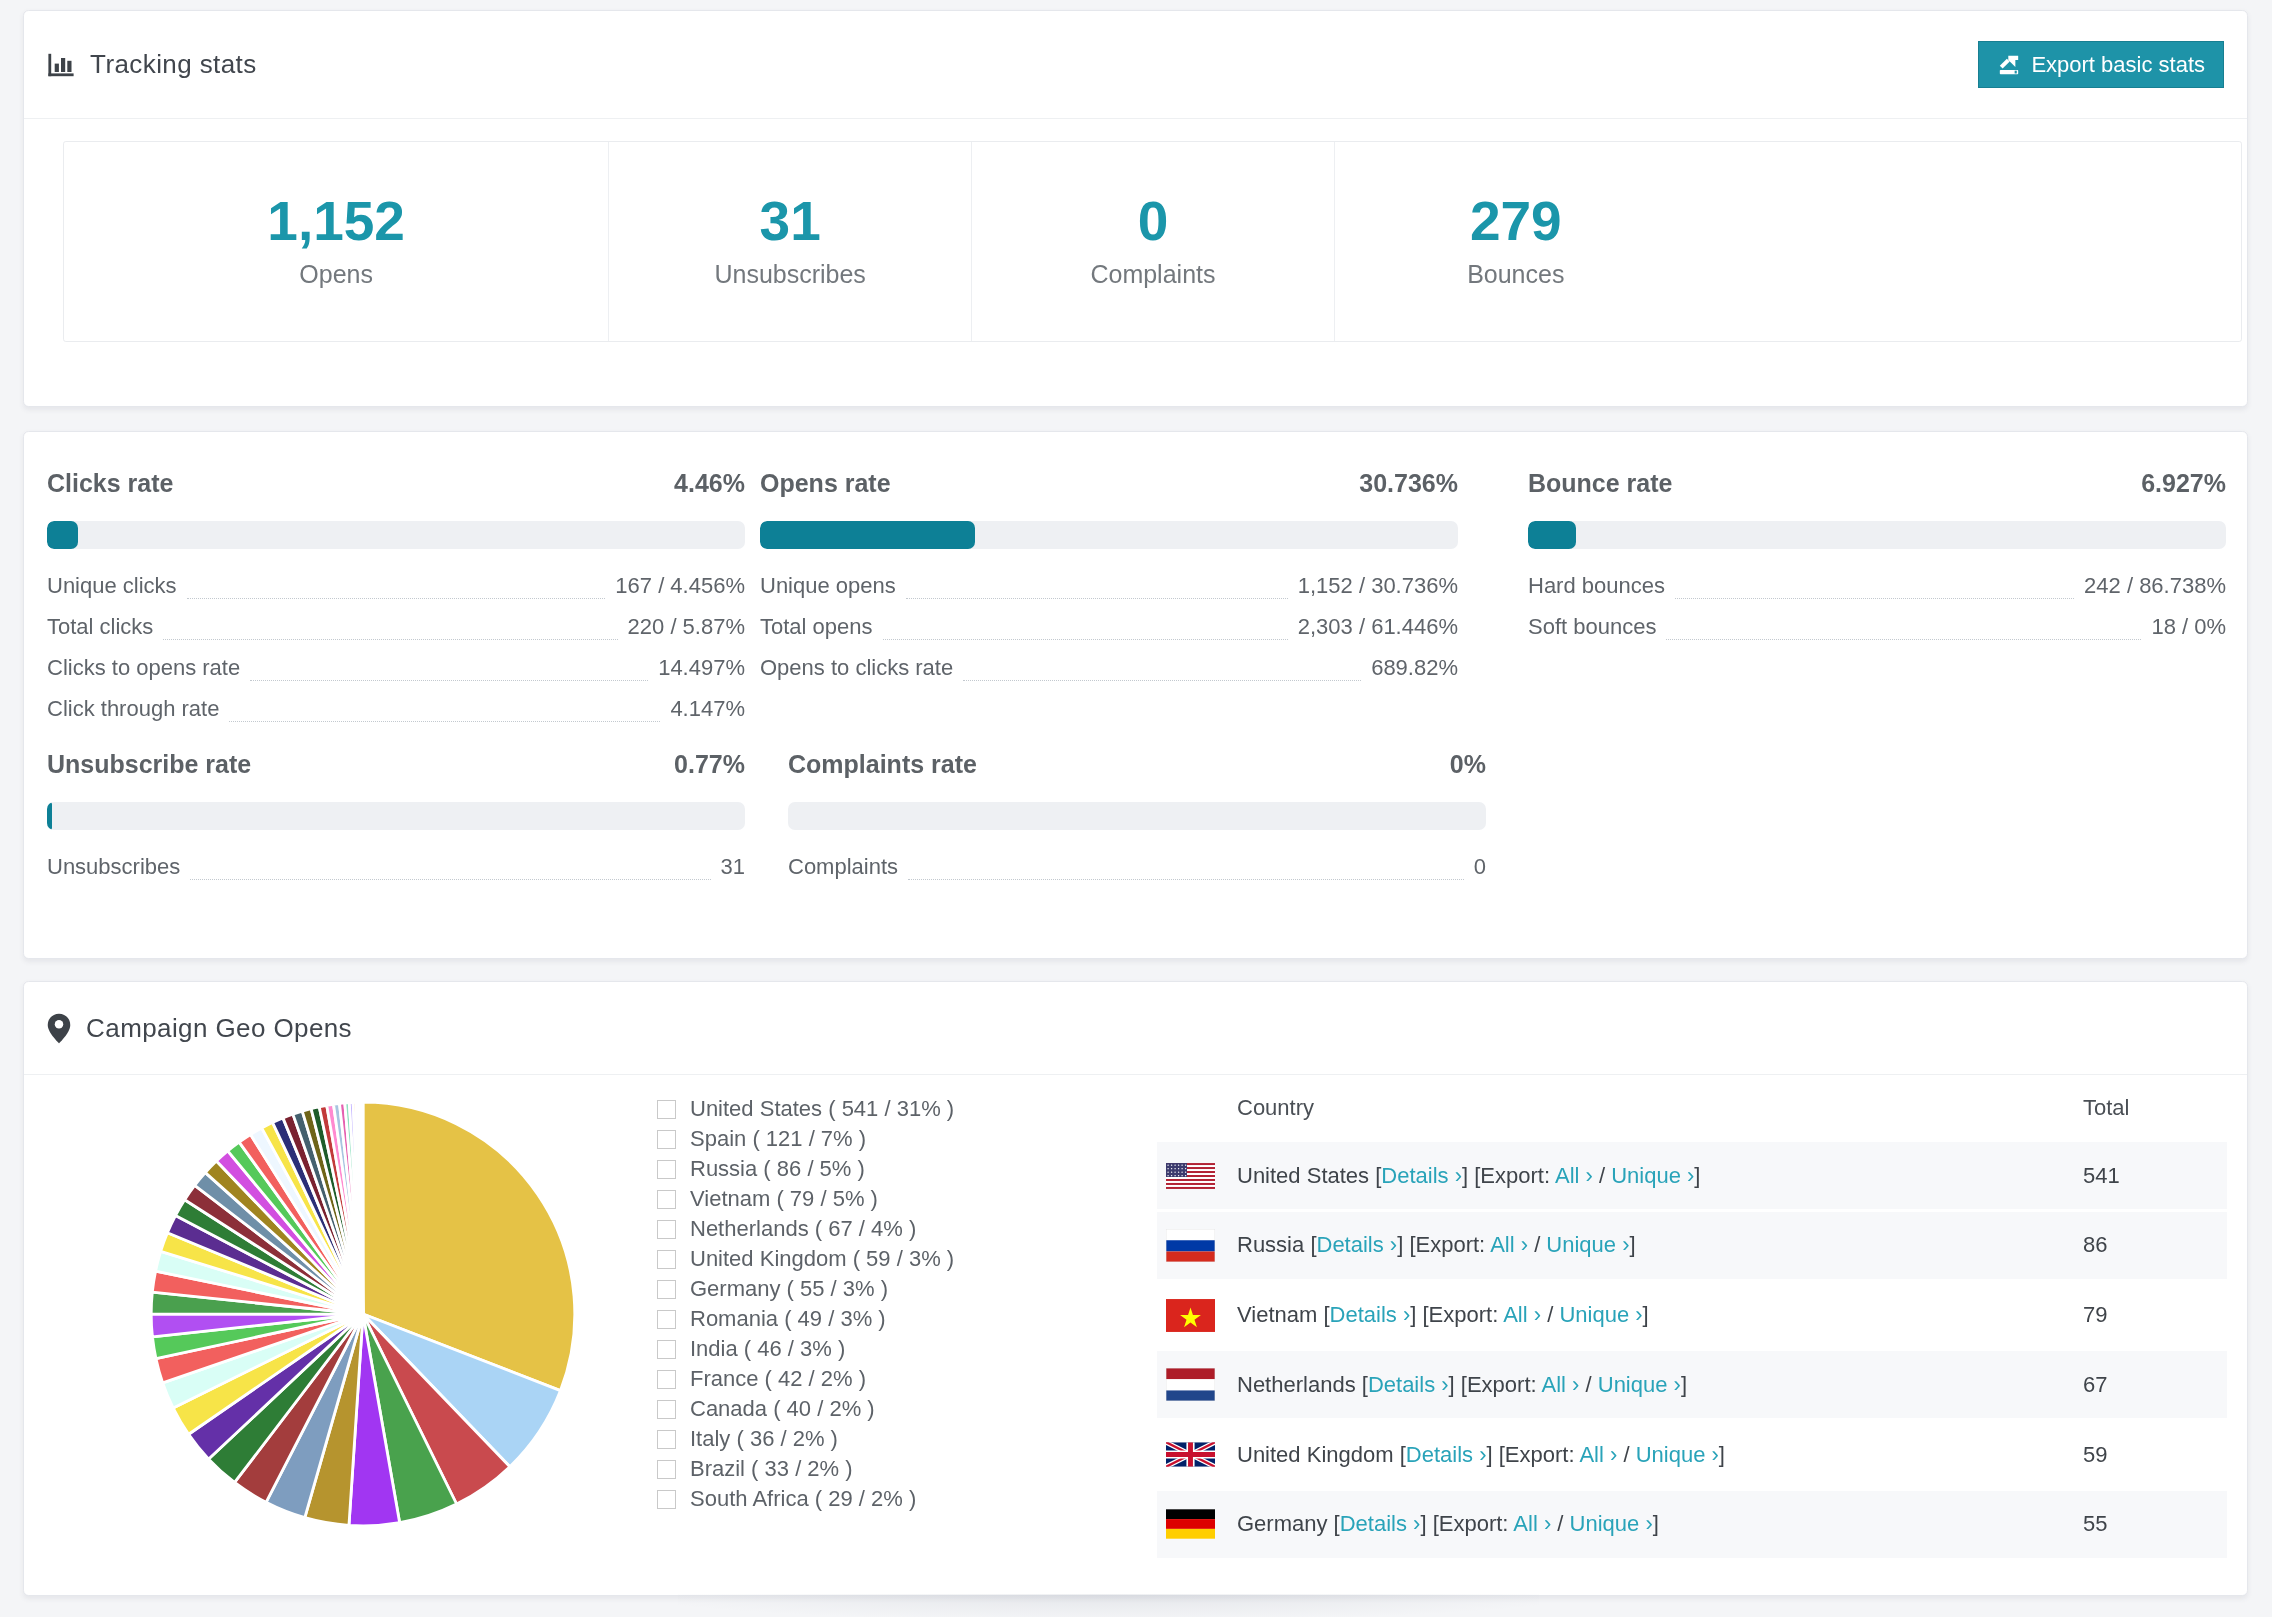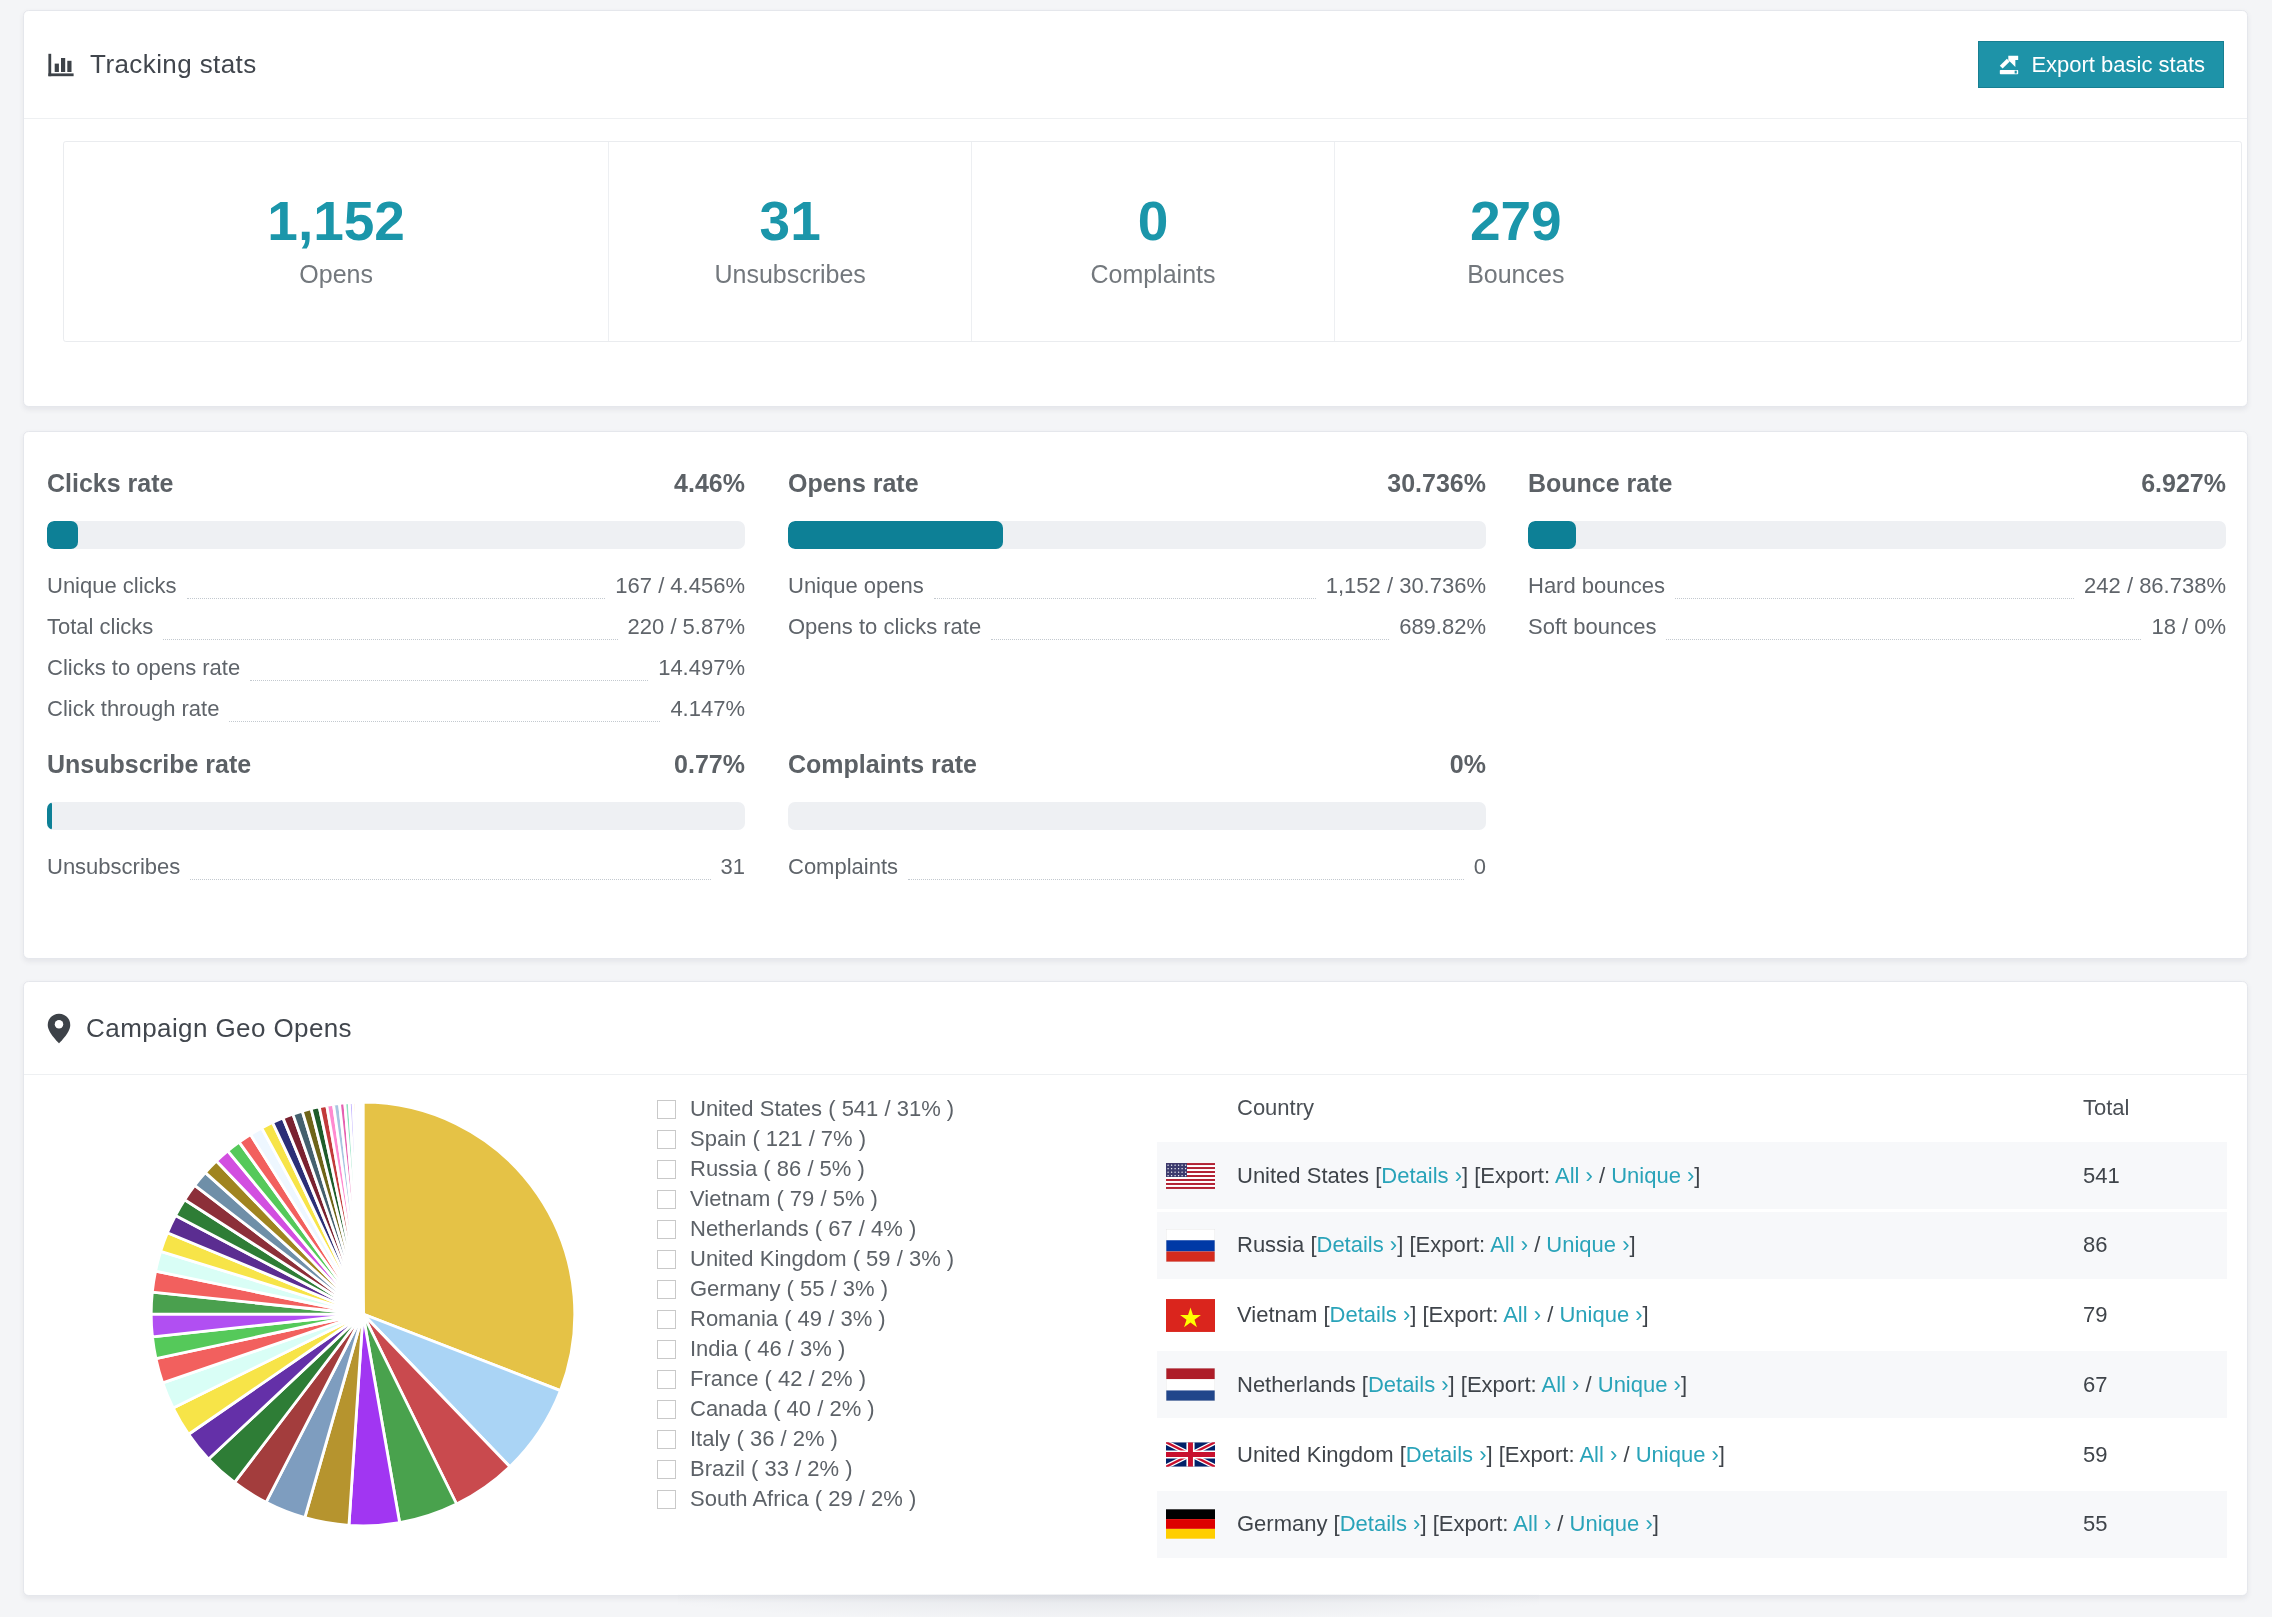--- a/index.html
+++ b/index.html
@@ -129,33 +129,38 @@
        <span class="leader"></span>
        <span class="sval">14.497%</span>
      </div>
           <div class="srow">
        <span>Click through rate</span>
        <span class="leader"></span>
        <span class="sval">4.147%</span>
      </div>
         </div>
       </div>
-      <div class="rate" style="left: 764px; top: 37px;">
+      <div class="rate" style="left: 736px; top: 37px;">
     <div class="rate-head">
       <span>Opens rate</span>
       <span>30.736%</span>
     </div>
     <div class="bar">
       <div class="fill" style="width:30.736%"></div>
     </div>
     <div class="srows">
           <div class="srow">
        <span>Unique opens</span>
        <span class="leader"></span>
        <span class="sval">1,152 / 30.736%</span>
+     </div>
+          <div class="srow">
+       <span>Total opens</span>
+       <span class="leader"></span>
+       <span class="sval">2,303 / 61.446%</span>
      </div>
           <div class="srow">
        <span>Opens to clicks rate</span>
        <span class="leader"></span>
        <span class="sval">689.82%</span>
      </div>
         </div>
       </div>
       <div class="rate" style="left: 1504px; top: 37px;">
     <div class="rate-head">

